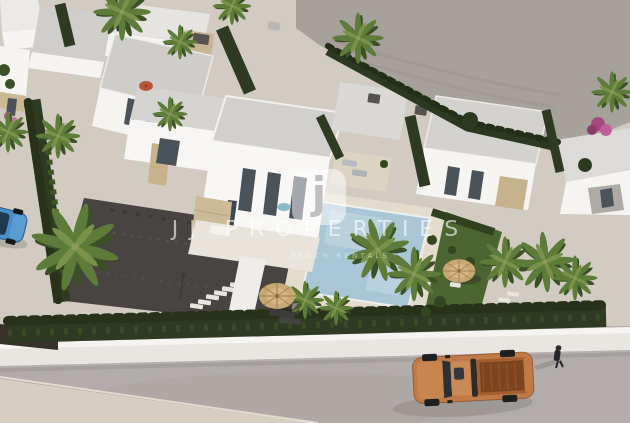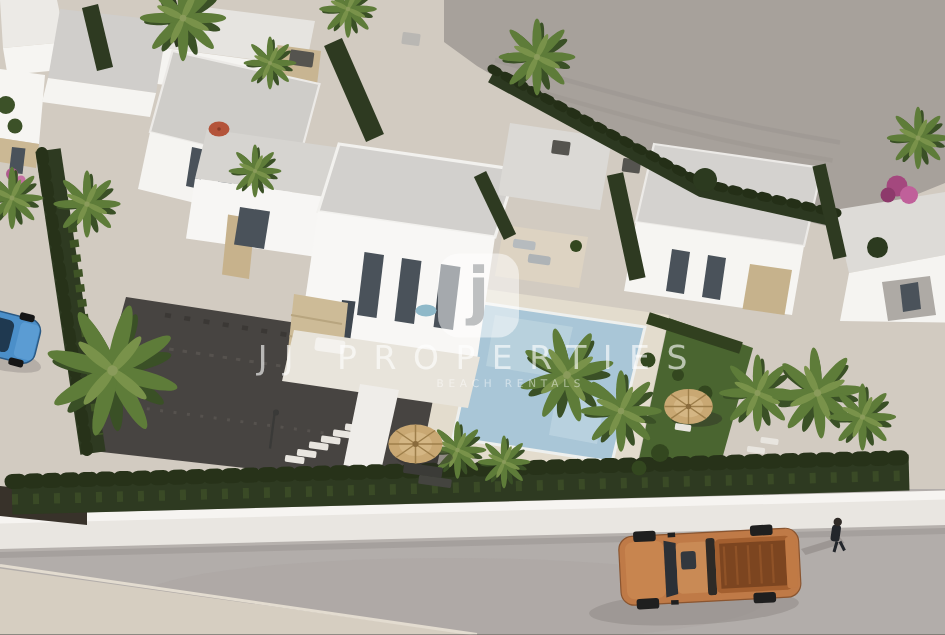--- a/index.html
+++ b/index.html
@@ -12,21 +12,21 @@
   .wm-logo{
     position:absolute;left:292px;top:169px;width:54px;height:56px;
     background:rgba(255,255,255,0.5);border-radius:14px;
     display:flex;align-items:center;justify-content:center;
   }
   .wm-logo span{
     font-size:42px;font-weight:600;color:rgba(115,120,125,0.45);
     line-height:1;margin-top:-6px;
   }
   .wm-title{
-    position:absolute;top:227px;left:0;width:100%;text-align:center;
+    position:absolute;top:216px;left:0;width:100%;text-align:center;
     white-space:nowrap;color:rgba(255,255,255,0.62);
     font-size:22px;font-weight:400;letter-spacing:11px;text-indent:11px;
   }
   .wm-tagline{
     position:absolute;top:252px;left:0;width:100%;text-align:center;
     white-space:nowrap;color:rgba(255,255,255,0.48);
     font-size:7px;font-weight:400;letter-spacing:3.2px;text-indent:3.2px;margin-left:24px;
   }
 </style>
 </head>

